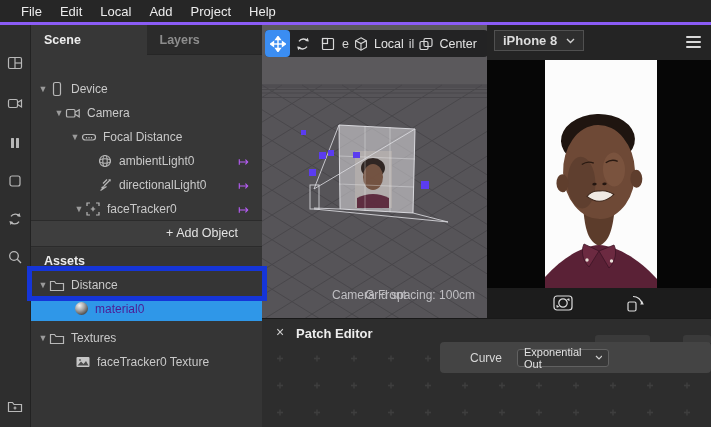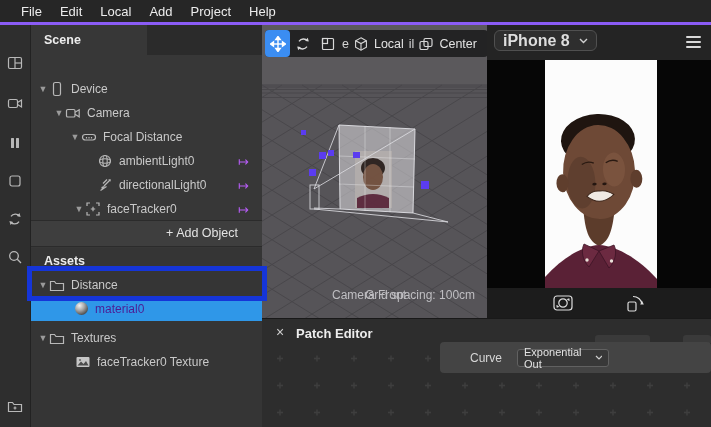--- a/index.html
+++ b/index.html
@@ -45,22 +45,22 @@
               border-radius:4px;display:flex;align-items:center;font-size:12.5px;color:#e2e2e2;padding-right:8px;}
   .vp-btn{width:25px;height:27px;display:flex;align-items:center;justify-content:center;flex:none;}
   .vp-btn.active{background:#3b8df2;border-radius:4px;}
   .vp-label{margin:0 3px;}
   .vp-frag{margin:0 2px;color:#d5d5d5;}
   .vp-overlay{position:absolute;font-size:12px;color:#bfbec2;white-space:nowrap;}
   
   .simulator{position:absolute;left:487px;top:25px;width:224px;height:293px;background:#000;}
   .sim-header{position:absolute;left:0;top:0;width:100%;height:35px;background:#242424;box-sizing:border-box;}
   .device-select{position:absolute;left:7px;top:5px;height:19px;background:#2e2e2e;border:1px solid #505050;
-                 border-radius:6px;display:flex;align-items:center;gap:9px;padding:0 8px;
-                 font-size:16px;color:#dddddd;font-weight:bold;}
+                 border-radius:0;display:flex;align-items:center;gap:9px;padding:0 8px;
+                 font-size:13px;color:#dddddd;font-weight:bold;}
   .hamburger{position:absolute;right:10px;top:11px;width:15px;}
   .hamburger span{display:block;height:2px;background:#d9d9d9;margin-bottom:3px;border-radius:1px;}
   .sim-screen{position:absolute;left:0;top:35px;width:224px;height:228px;}
   .sim-bar{position:absolute;left:0;top:263px;width:100%;height:30px;background:#1c1c1c;}
   .sim-icon{position:absolute;top:5px;width:22px;height:20px;}
   
   .patch-editor{position:absolute;left:262px;top:318px;width:449px;height:109px;background:#2d2d2d;
                 border-top:1px solid #191919;box-sizing:border-box;overflow:hidden;}
   .patch-bg{position:absolute;left:0;top:0;}
   .patch-close{position:absolute;left:14px;top:5px;font-size:14px;color:#cfcfcf;}
@@ -142,20 +142,21 @@
             <path d="M1.5 4.5 h4 l1.5 2 h7.5 v7 h-13 Z"></path>
             <path d="M8 8.5 v3 M6.5 10 h3"></path>
           </g>
         </svg>
     </div>
   </div>
 
   <div class="scene-panel">
     <div class="tabs">
       <div class="tab active">Scene</div>
+      <div class="tab inactive">Layers</div>
     </div>
 
     <div class="trow" style="top:52px;padding-left:6px">
       <span class="exp">▼</span>
       <span class="ticon">
           <svg width="16" height="16">
             <rect x="4.5" y="1.5" width="7" height="13" rx="1.8" fill="none" stroke="#b8b8b8" stroke-width="1.2"></rect>
           </svg>
         </span>
       <span>Device</span>

